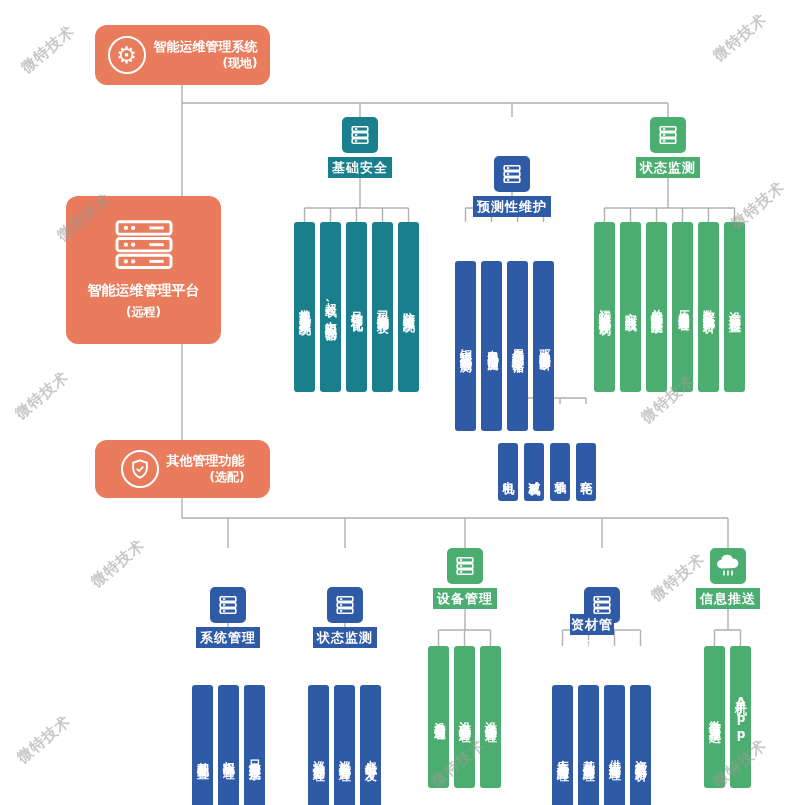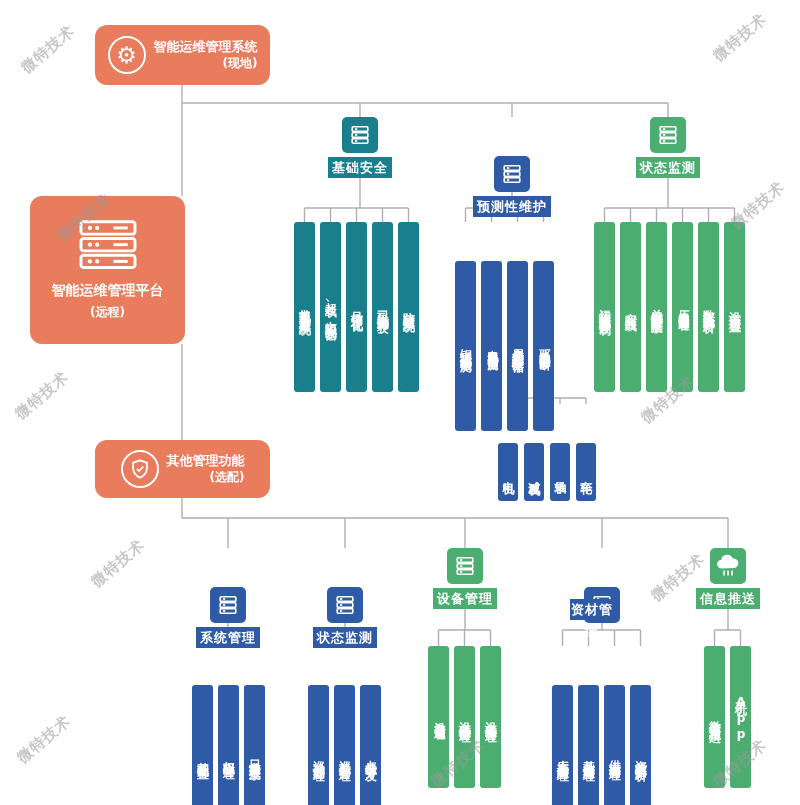--- a/index.html
+++ b/index.html
@@ -6,21 +6,21 @@
   body { font-family:"DejaVu Sans","Liberation Sans",sans-serif; background:#fff; }
   .canvas { position:relative; width:800px; height:805px; background:#ffffff; overflow:hidden; }
   svg.connectors { position:absolute; left:0; top:0; pointer-events:none; }
 
   .wm { position:absolute; color:#9a9a9a; opacity:.55; font-size:15px; font-weight:bold;
         transform:rotate(-40deg); letter-spacing:1px; white-space:nowrap; z-index:5; }
 
   .rootbox { position:absolute; background:#E87C5C; border-radius:12px; color:#fff; z-index:3;
              display:flex; align-items:center; justify-content:center; }
   .rootbox.row { flex-direction:row; gap:8px; padding:0 10px; }
-  .rootbox.col { flex-direction:column; gap:4px; padding:8px 6px; }
+  .rootbox.col { flex-direction:column; gap:4px; padding:8px 6px;margin-left:36px; }
   .rtitle { font-size:13px; font-weight:bold; text-align:left; line-height:1.35; }
   .rtitle.big { font-size:14px; }
   .rsub { font-size:12px; font-weight:bold; text-align:right; }
   .circle-icon { width:38px; height:38px; min-width:38px; border:2px solid #fff; border-radius:50%;
                  display:flex; align-items:center; justify-content:center; color:#fff; font-size:23px; }
 
   .gicon { position:absolute; width:36px; height:36px; border-radius:5px; z-index:3;
            display:flex; align-items:center; justify-content:center; }
   .glabel { position:absolute; height:21px; line-height:21px; text-align:center; color:#fff;
             font-weight:bold; font-size:13px; border-radius:0; z-index:3; letter-spacing:1px; }
@@ -213,21 +213,21 @@
   <div class="gicon blue" style="left:584px;top:548px">
     <svg width="22" height="22" viewBox="0 0 24 24" fill="none" stroke="#fff" stroke-width="1.8">
       <rect x="3.5" y="3" width="17" height="5" rx="1"></rect>
         <rect x="3.5" y="9.5" width="17" height="5" rx="1"></rect>
         <rect x="3.5" y="16" width="17" height="5" rx="1"></rect>
       <line x1="6.5" y1="5.5" x2="9" y2="5.5"></line>
         <line x1="6.5" y1="12" x2="9" y2="12"></line>
         <line x1="6.5" y1="18.5" x2="9" y2="18.5"></line>
     </svg>
   </div>
-  <div class="glabel blue" style="left:570px;top:560px;width:44px">资材管理</div>
+  <div class="glabel blue" style="left:570px;top:575px;width:44px">资材管理</div>
 
   <div class="gicon green" style="left:710px;top:548px">
     <svg width="26" height="24" viewBox="0 0 26 24">
       <path d="M6.5 14.5 a4.3 4.3 0 0 1 -.3-8.6 a6 6 0 0 1 11.6-1.2 a4.7 4.7 0 0 1 1.7 9.3 Z" fill="#fff"></path>
       <g stroke="#fff" stroke-width="1.6">
           <line x1="9" y1="16.5" x2="9" y2="21.5"></line>
           <line x1="13" y1="16.5" x2="13" y2="21.5"></line>
           <line x1="17" y1="16.5" x2="17" y2="21.5"></line>
         </g>
     </svg>

